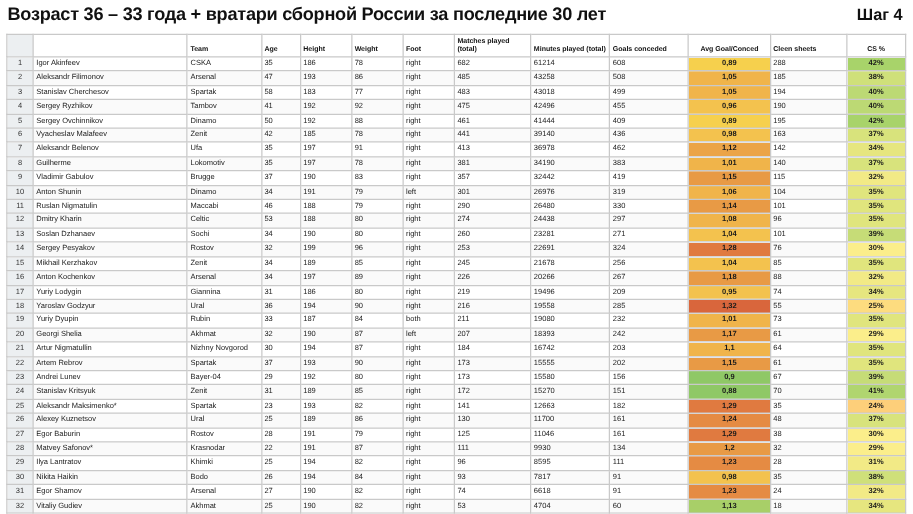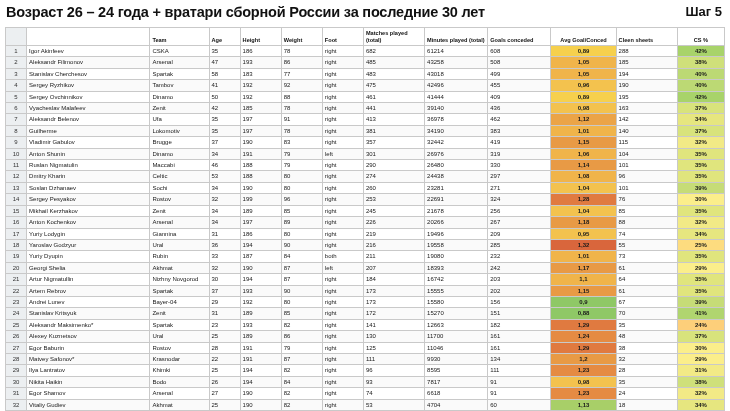--- a/index.html
+++ b/index.html
@@ -73,22 +73,22 @@
 
   tbody tr:nth-child(odd) td{background:#ffffff;}
   tbody tr:nth-child(even) td{background:#fafafa;}
   tbody tr td.c-idx{background:#eceff1;}
 </style>
 </head>
 <body>
 
 <div class="page">
 
-  <div class="title">Возраст 26 – 24 года + вратари сборной России за последние 30 лет</div>
-  <div class="step">Шаг 5</div>
+  <div class="title">Возраст 36 – 33 года + вратари сборной России за последние 30 лет</div>
+  <div class="step">Шаг 4</div>
 
   <div class="table-wrap">
     <table>
       <thead>
         <tr>
           <th class="c-idx"></th>
           <th class="c-name"></th>
           <th class="c-team">Team</th>
           <th class="c-age">Age</th>
           <th class="c-height">Height</th>

